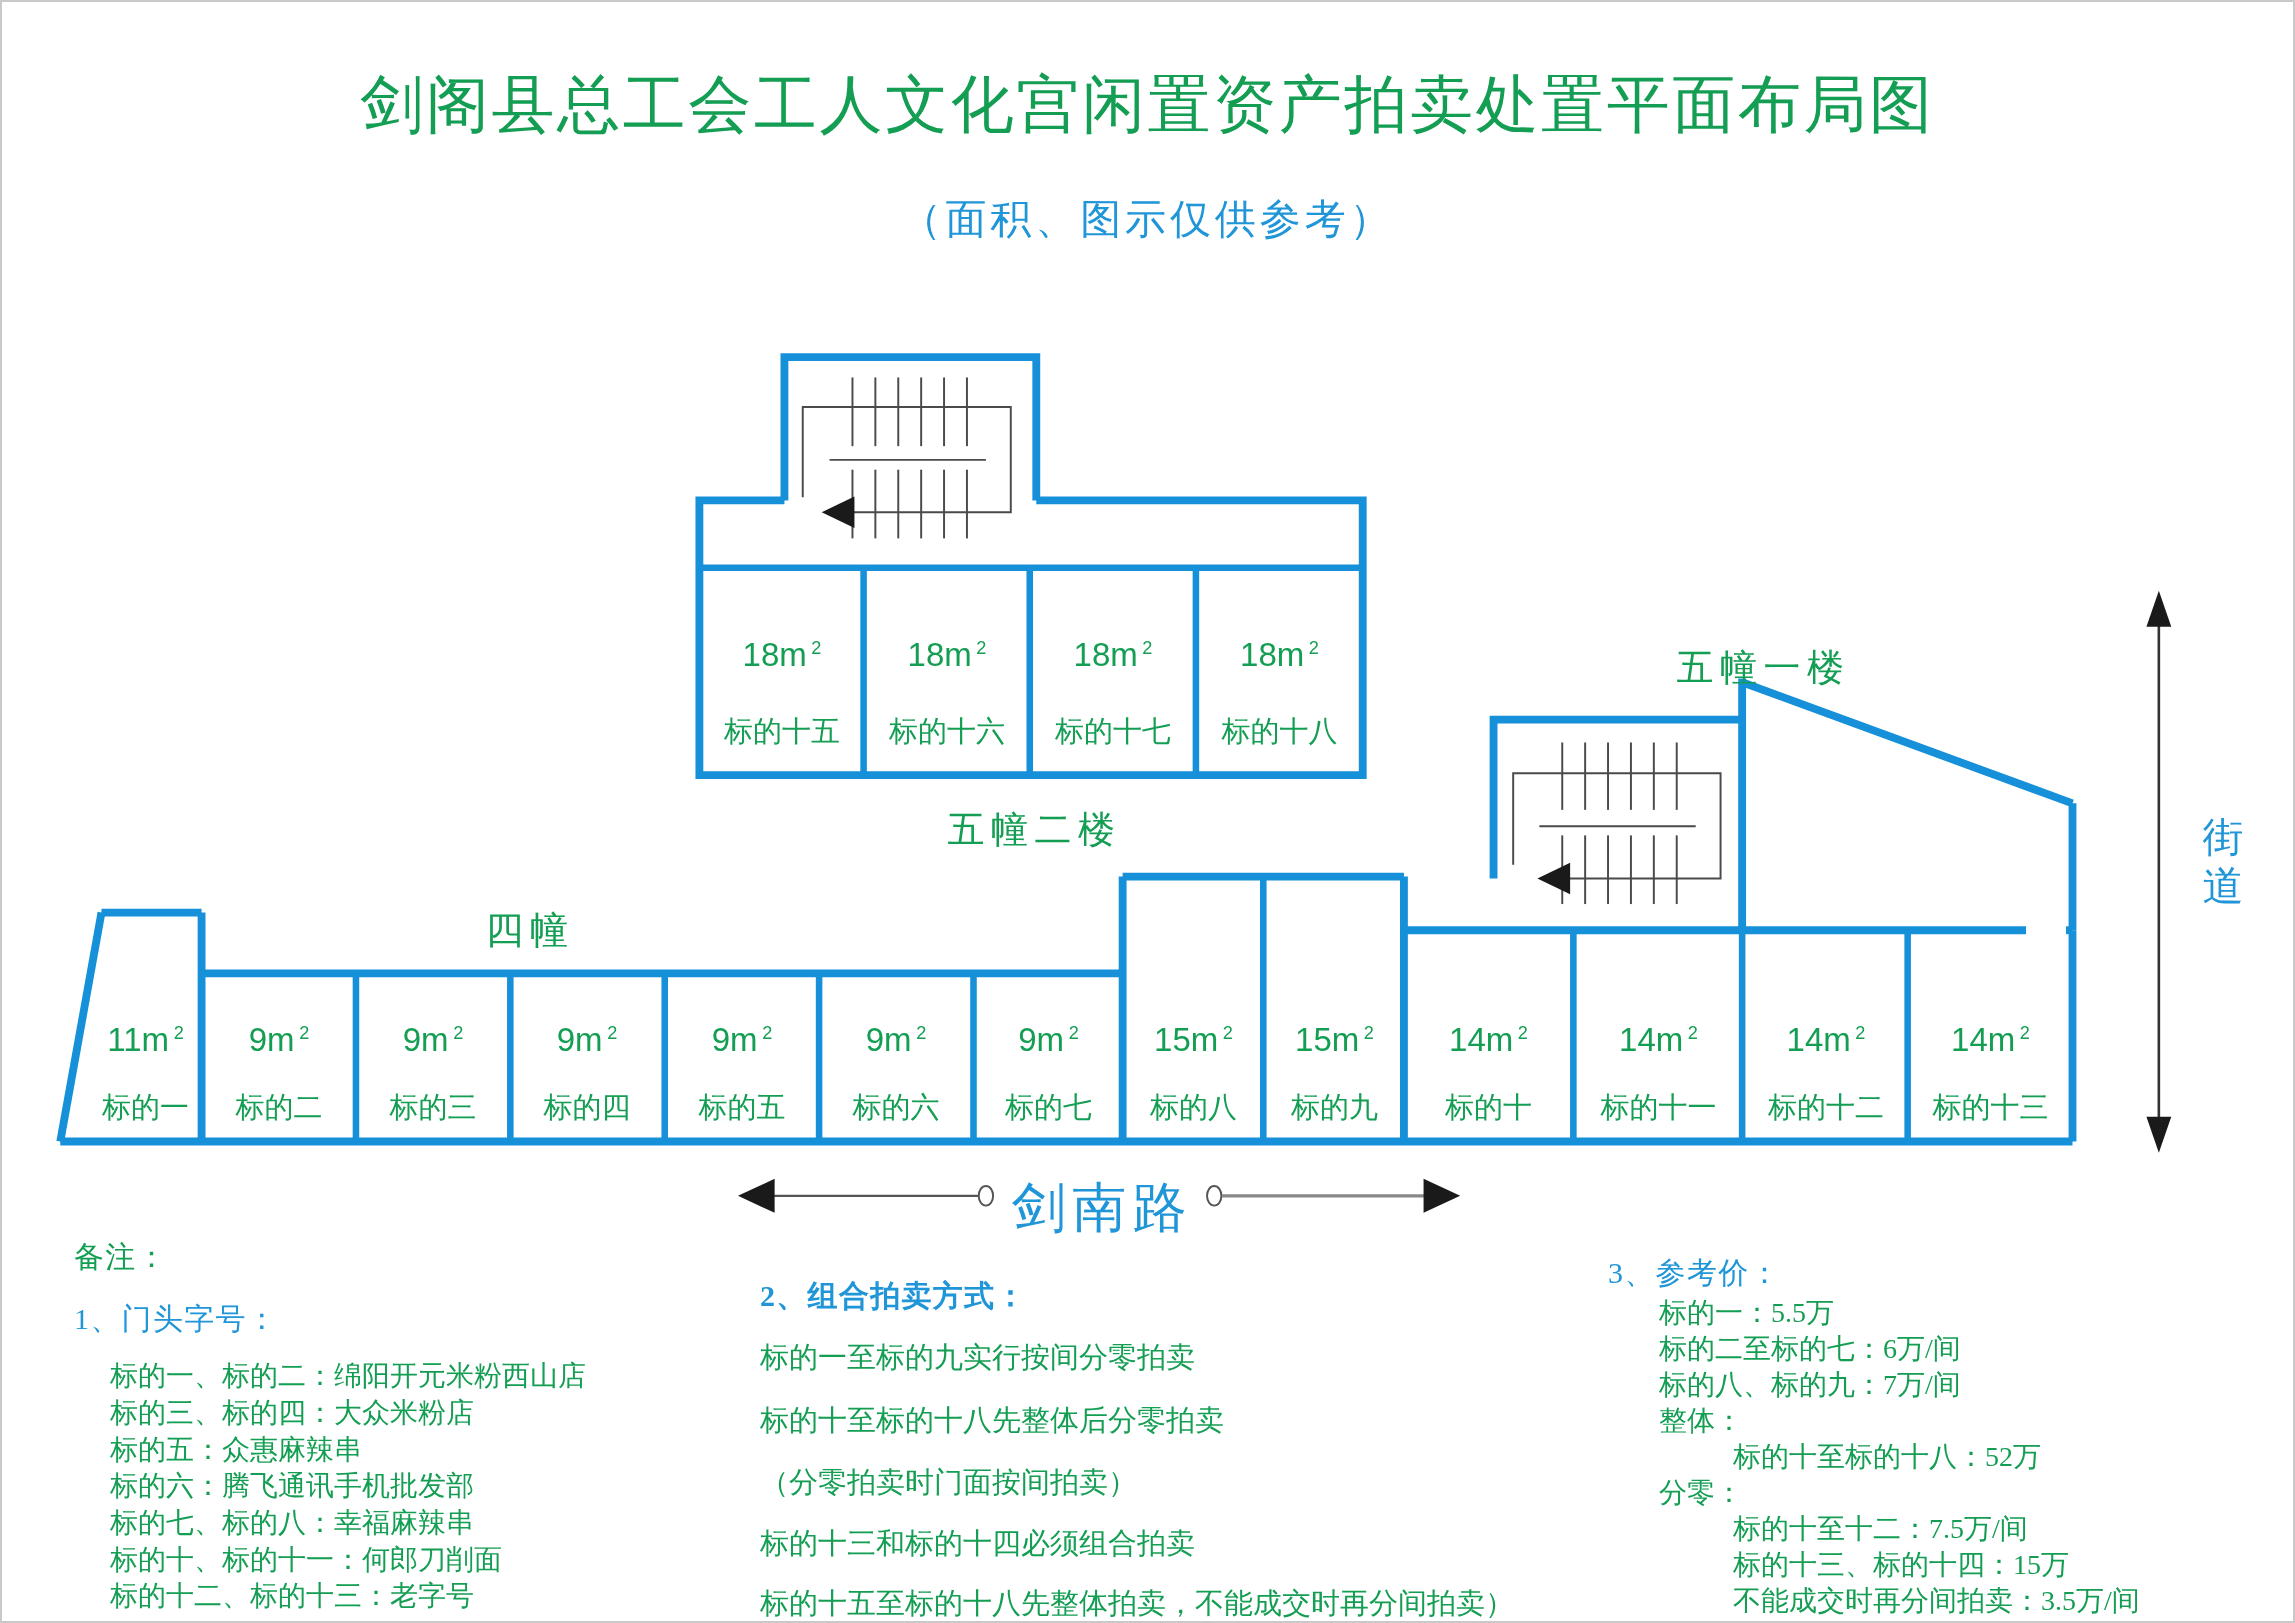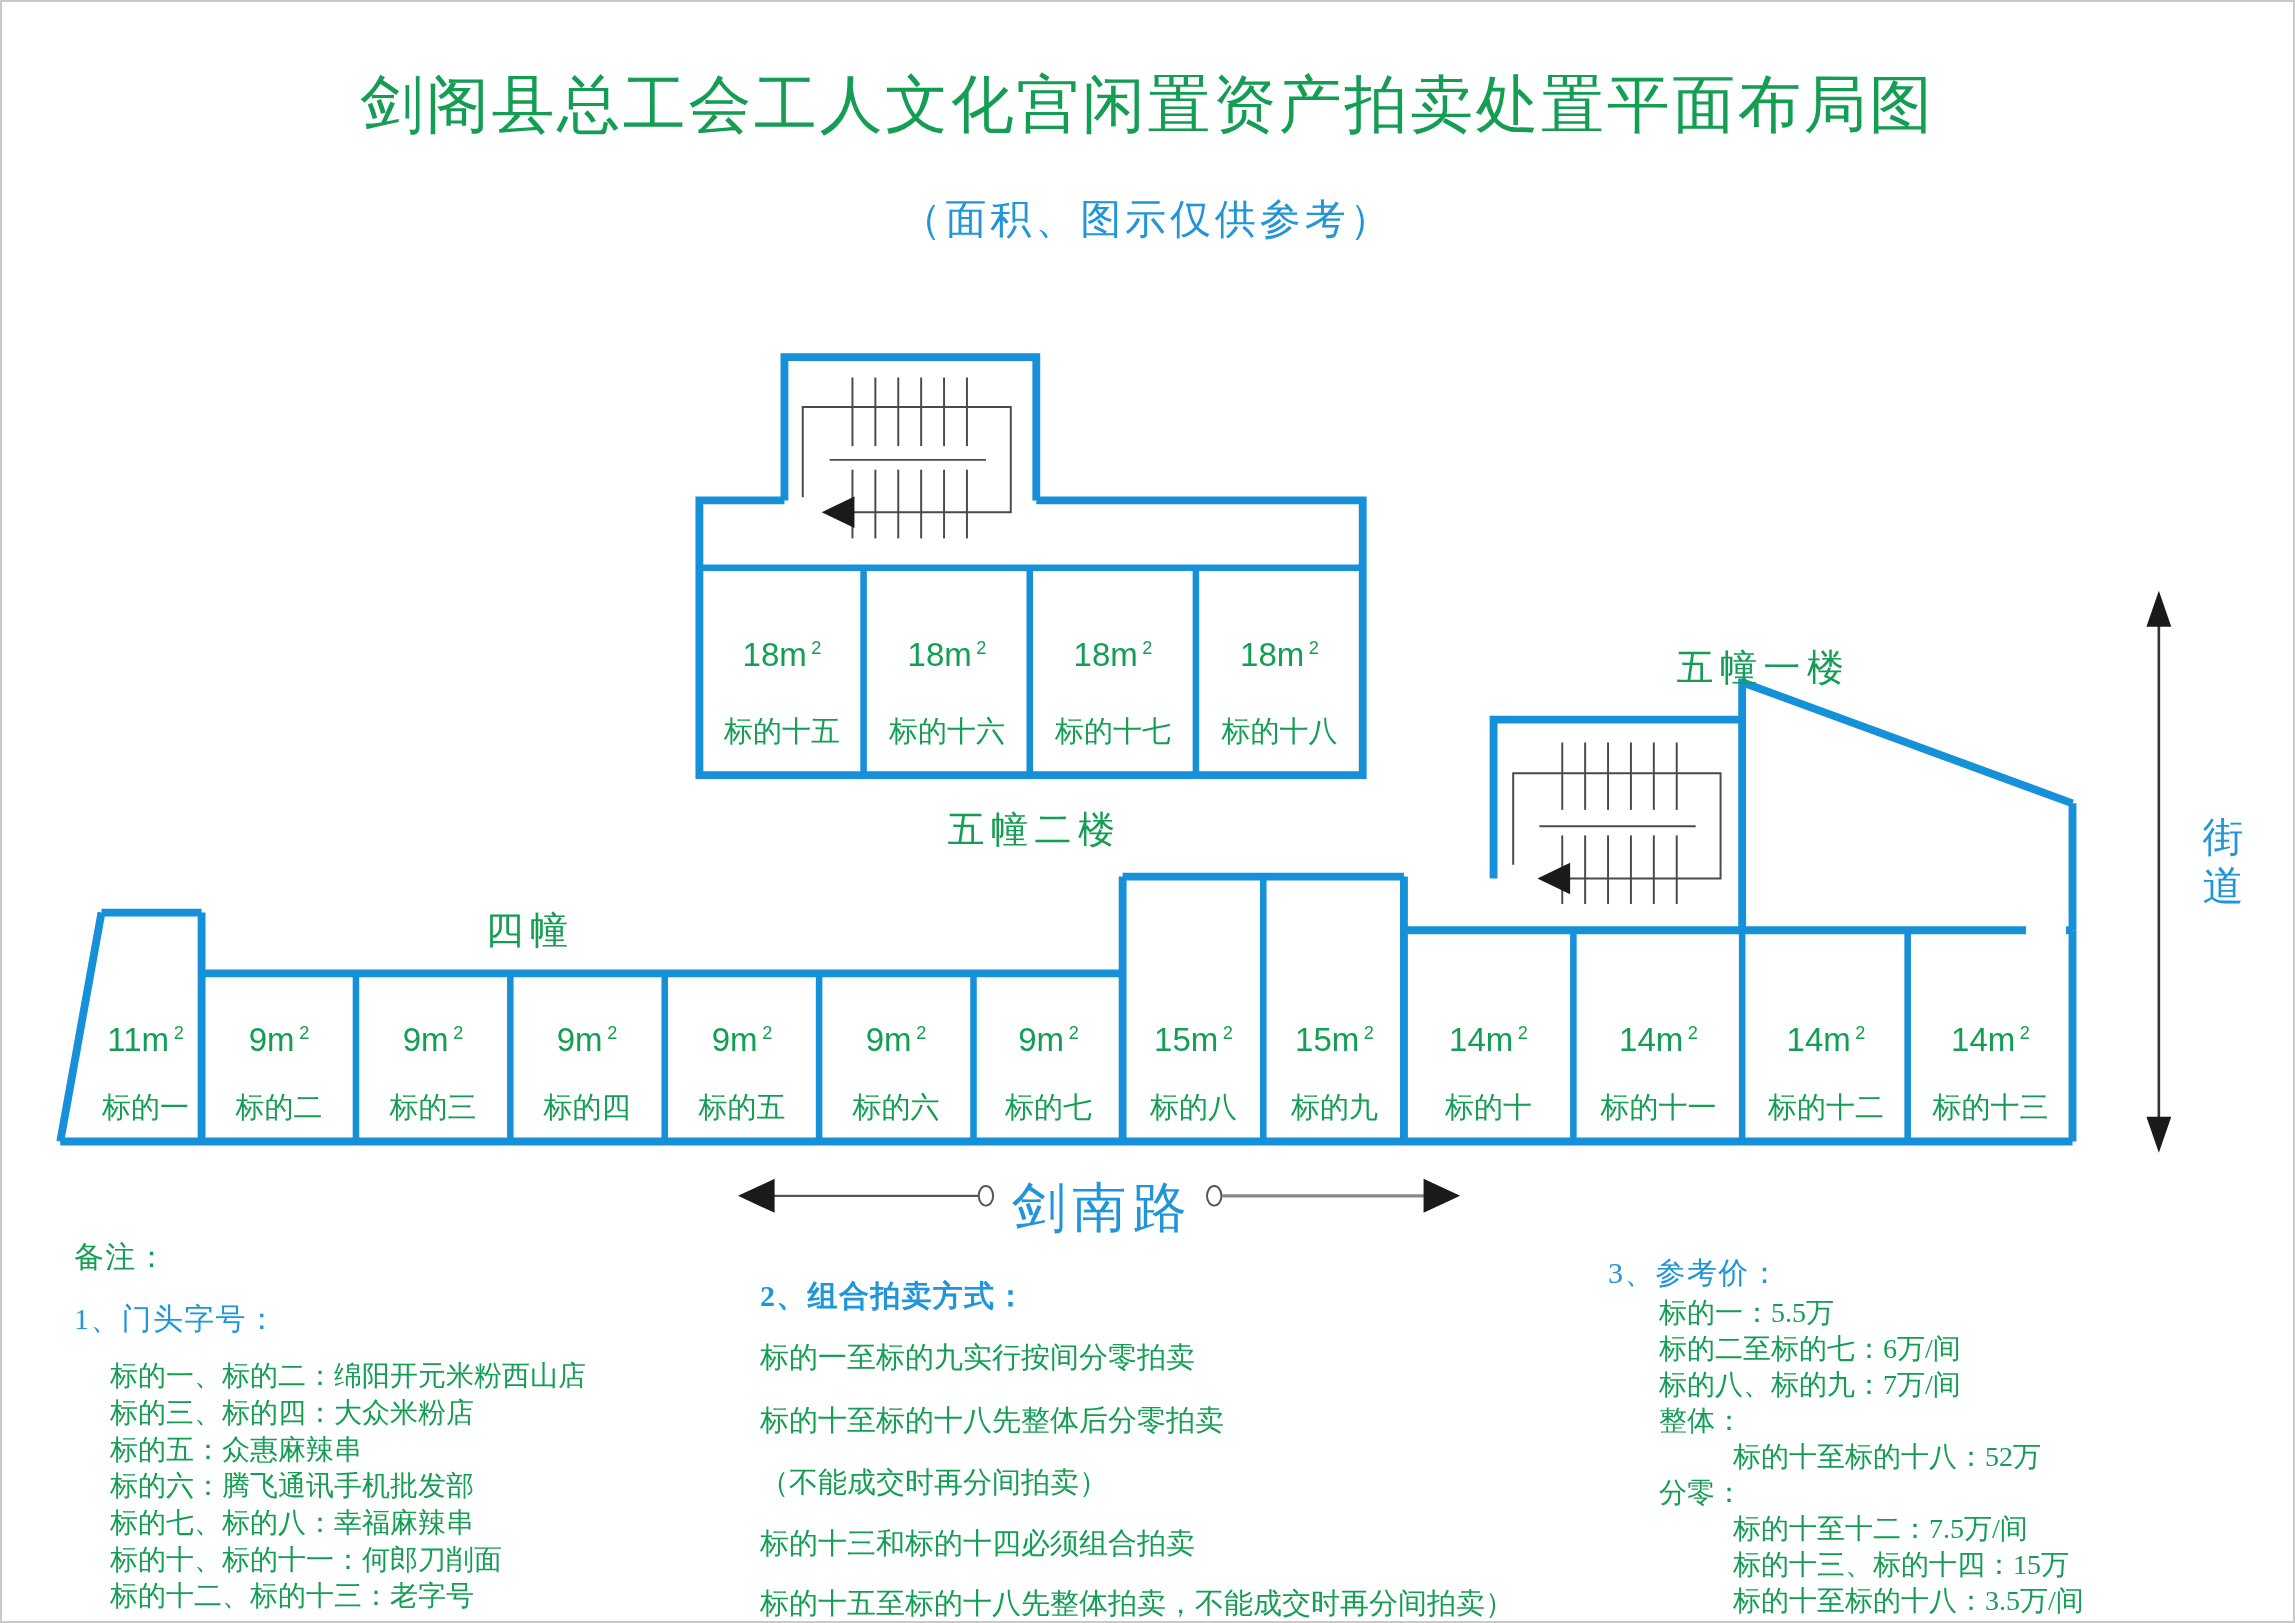--- a/index.html
+++ b/index.html
@@ -232,29 +232,29 @@
   <div class="txt green note-item" style="left:110px;top:1399px;">标的三、标的四：大众米粉店</div>
   <div class="txt green note-item" style="left:110px;top:1436px;">标的五：众惠麻辣串</div>
   <div class="txt green note-item" style="left:110px;top:1472px;">标的六：腾飞通讯手机批发部</div>
   <div class="txt green note-item" style="left:110px;top:1509px;">标的七、标的八：幸福麻辣串</div>
   <div class="txt green note-item" style="left:110px;top:1546px;">标的十、标的十一：何郎刀削面</div>
   <div class="txt green note-item" style="left:110px;top:1582px;">标的十二、标的十三：老字号</div>
 
   <div class="txt blue note-h" style="left:760px;top:1281px;font-weight:bold;">2、组合拍卖方式：</div>
   <div class="txt green note-item-m" style="left:760px;top:1343px;">标的一至标的九实行按间分零拍卖</div>
   <div class="txt green note-item-m" style="left:760px;top:1406px;">标的十至标的十八先整体后分零拍卖</div>
-  <div class="txt green note-item-m" style="left:760px;top:1468px;">（不能成交时再分间拍卖）</div>
+  <div class="txt green note-item-m" style="left:760px;top:1468px;">（分零拍卖时门面按间拍卖）</div>
   <div class="txt green note-item-m" style="left:760px;top:1529px;">标的十三和标的十四必须组合拍卖</div>
   <div class="txt green note-item-m" style="left:760px;top:1589px;">标的十五至标的十八先整体拍卖，不能成交时再分间拍卖）</div>
 
   <div class="txt blue note-h" style="left:1608px;top:1258px;">3、参考价：</div>
   <div class="txt green note-item" style="left:1659px;top:1299px;">标的一：5.5万</div>
   <div class="txt green note-item" style="left:1659px;top:1335px;">标的二至标的七：6万/间</div>
   <div class="txt green note-item" style="left:1659px;top:1371px;">标的八、标的九：7万/间</div>
   <div class="txt green note-item" style="left:1659px;top:1407px;">整体：</div>
   <div class="txt green note-item" style="left:1733px;top:1443px;">标的十至标的十八：52万</div>
   <div class="txt green note-item" style="left:1659px;top:1479px;">分零：</div>
   <div class="txt green note-item" style="left:1733px;top:1515px;">标的十至十二：7.5万/间</div>
   <div class="txt green note-item" style="left:1733px;top:1551px;">标的十三、标的十四：15万</div>
-  <div class="txt green note-item" style="left:1733px;top:1587px;">标的十至标的十八：3.5万/间</div>
+  <div class="txt green note-item" style="left:1733px;top:1587px;">不能成交时再分间拍卖：3.5万/间</div>
 
 </div>
 
 
 </body></html>

